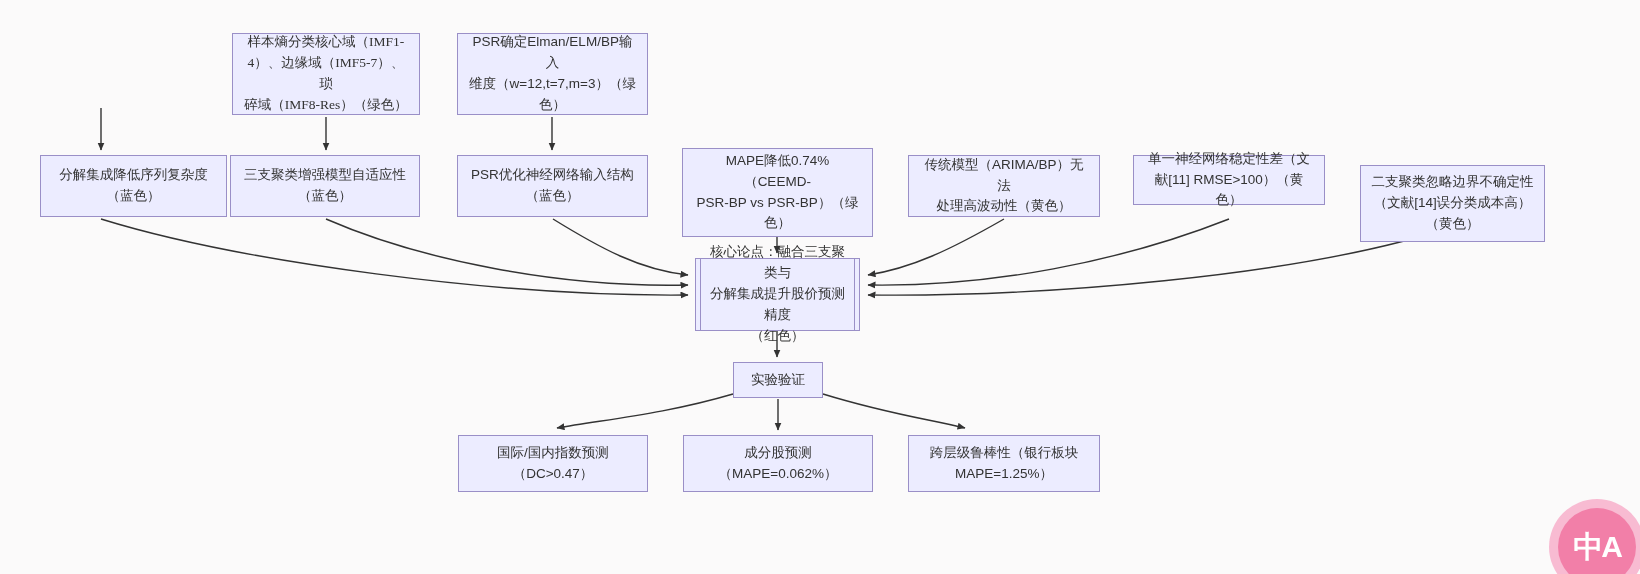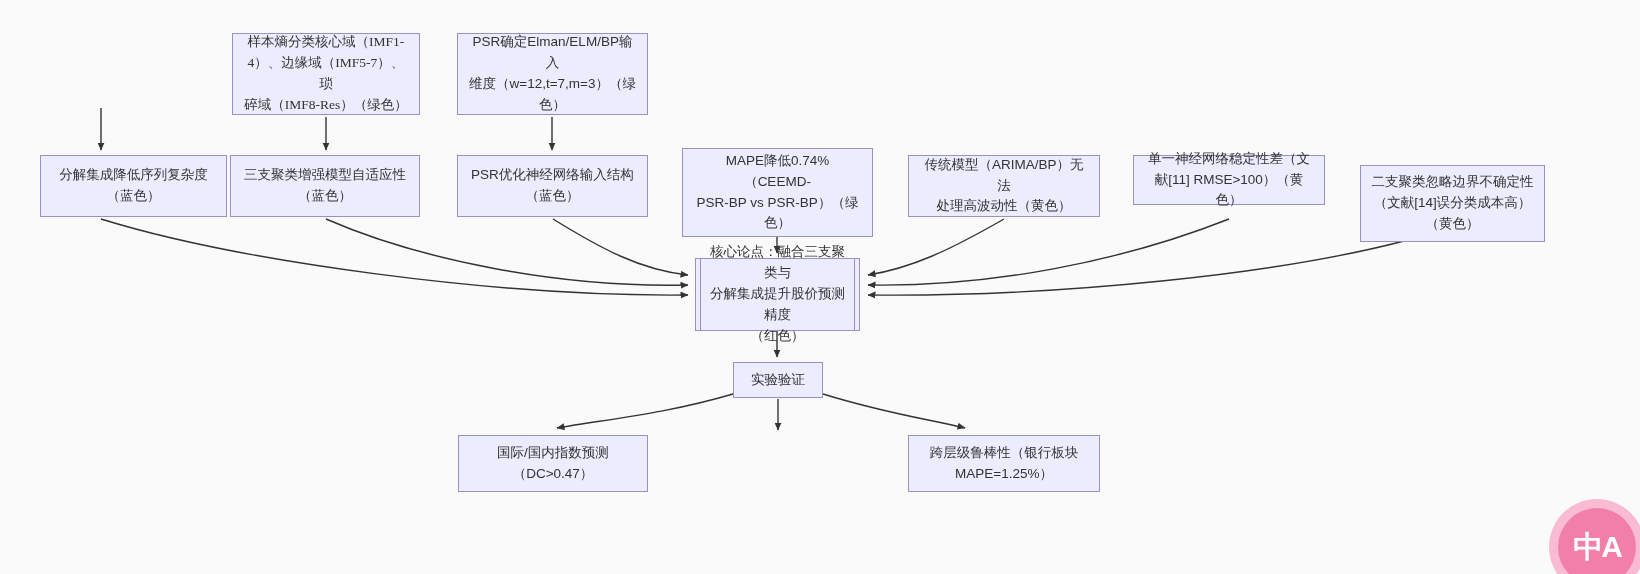--- a/index.html
+++ b/index.html
@@ -130,20 +130,22 @@
 （黄色）</div>
 
   <div class="node subroutine" style="left:695px; top:258px; width:165px; height:73px;">核心论点：融合三支聚类与
 分解集成提升股价预测精度
 （红色）</div>
 
   <div class="node" style="left:733px; top:362px; width:90px;  height:36px;">实验验证</div>
 
   <div class="node" style="left:458px; top:435px; width:190px; height:57px;">国际/国内指数预测
 （DC&gt;0.47）</div>
+  <div class="node" style="left:683px; top:435px; width:190px; height:57px;">成分股预测
+（MAPE=0.062%）</div>
   <div class="node" style="left:908px; top:435px; width:192px; height:57px;">跨层级鲁棒性（银行板块
 MAPE=1.25%）</div>
 
   <div class="badge">
     <div class="badge-inner">中A</div>
   </div>
 
 </div>
 
 </body></html>

